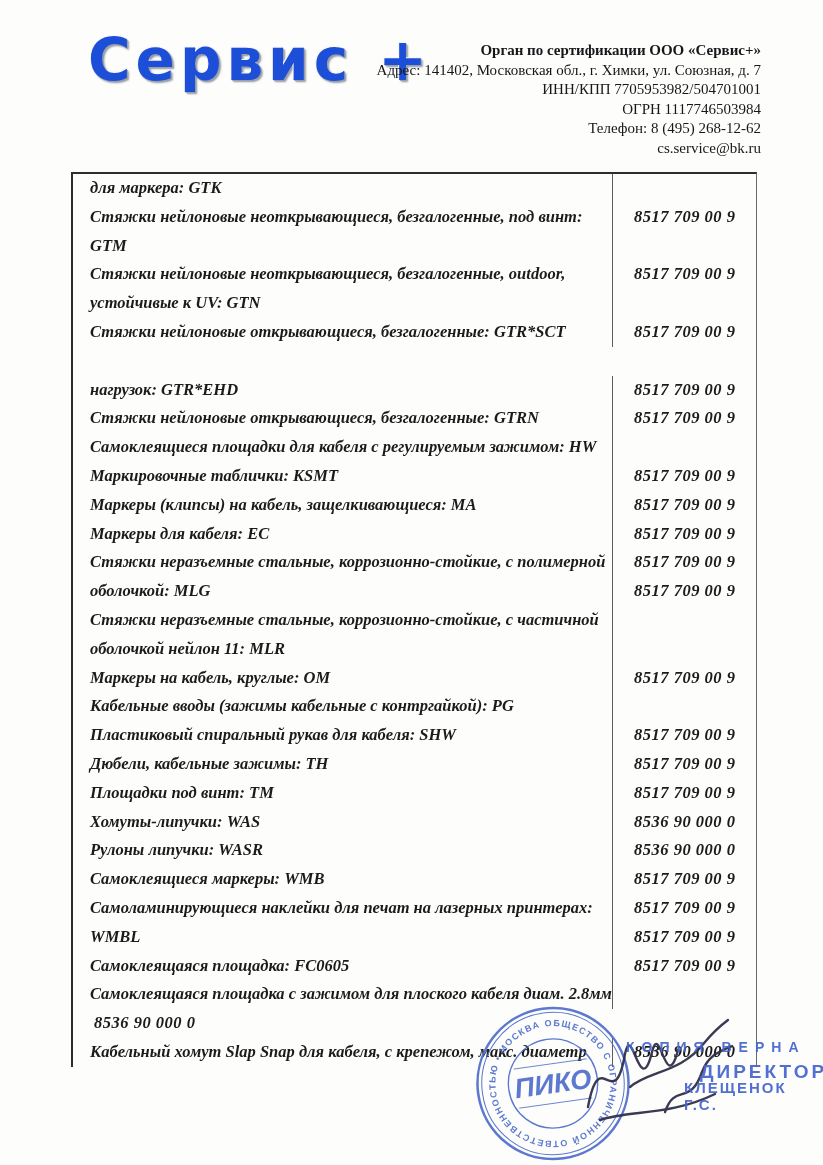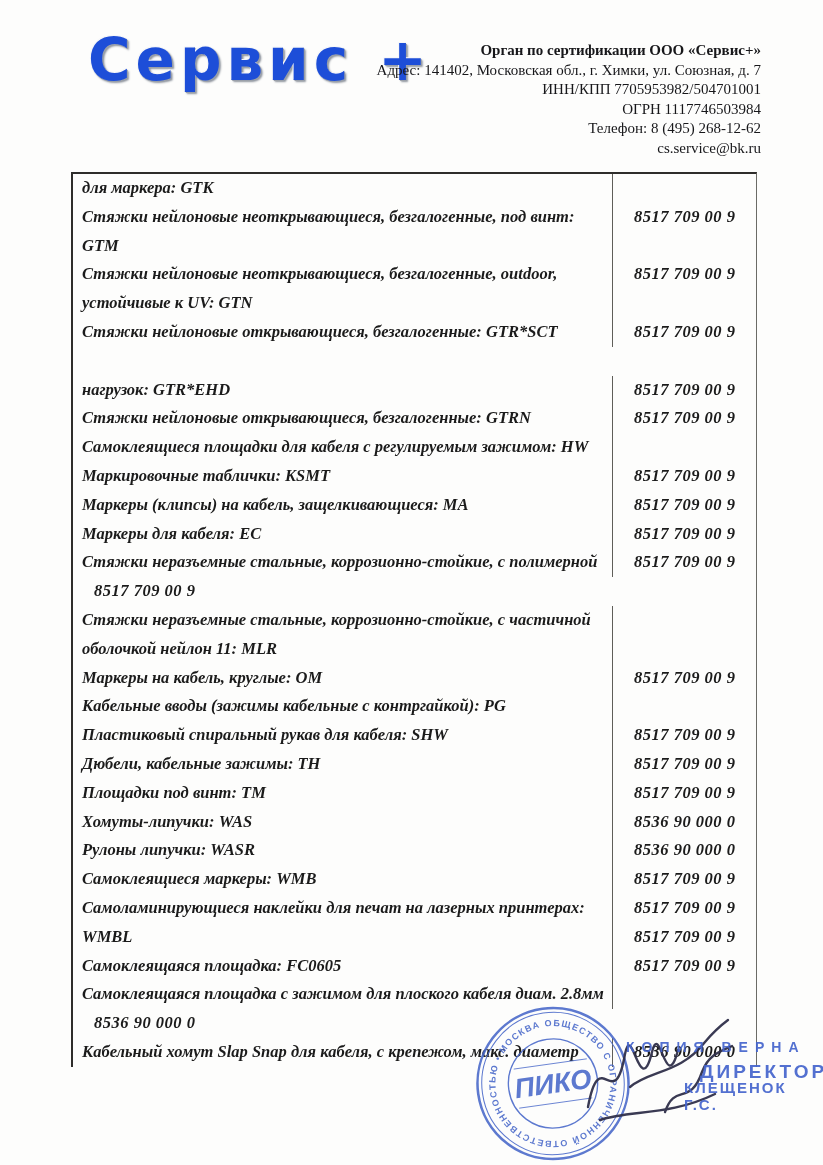--- a/index.html
+++ b/index.html
@@ -45,21 +45,21 @@
   .trow{display:flex;height:28.8px;}
   .cell{
     font-weight:bold;font-style:italic;
     font-size:16.5px;line-height:28.8px;
     white-space:nowrap;
     box-sizing:border-box;
   }
   .cell.desc{
     width:540px;
     border-right:1.5px solid #5f5e59;
-    padding-left:9px;
+    padding-left:17px;
   }
   .cell.code{
     flex:1;
     padding-left:21px;
     letter-spacing:.5px;
   }
 
   
   .stamp{
     position:absolute;left:458px;top:1002px;width:190px;height:163px;
@@ -145,20 +145,21 @@
         </div>
         <div class="trow">
           <div class="cell desc">Маркеры для кабеля: EC</div>
           <div class="cell code">8517 709 00 9</div>
         </div>
         <div class="trow">
           <div class="cell desc">Стяжки неразъемные стальные, коррозионно-стойкие, с полимерной</div>
           <div class="cell code">8517 709 00 9</div>
         </div>
         <div class="trow">
+          <div class="cell desc">оболочкой: MLG</div>
           <div class="cell code">8517 709 00 9</div>
         </div>
         <div class="trow">
           <div class="cell desc">Стяжки неразъемные стальные, коррозионно-стойкие, с частичной</div>
           <div class="cell code"></div>
         </div>
         <div class="trow">
           <div class="cell desc">оболочкой нейлон 11: MLR</div>
           <div class="cell code"></div>
         </div>

